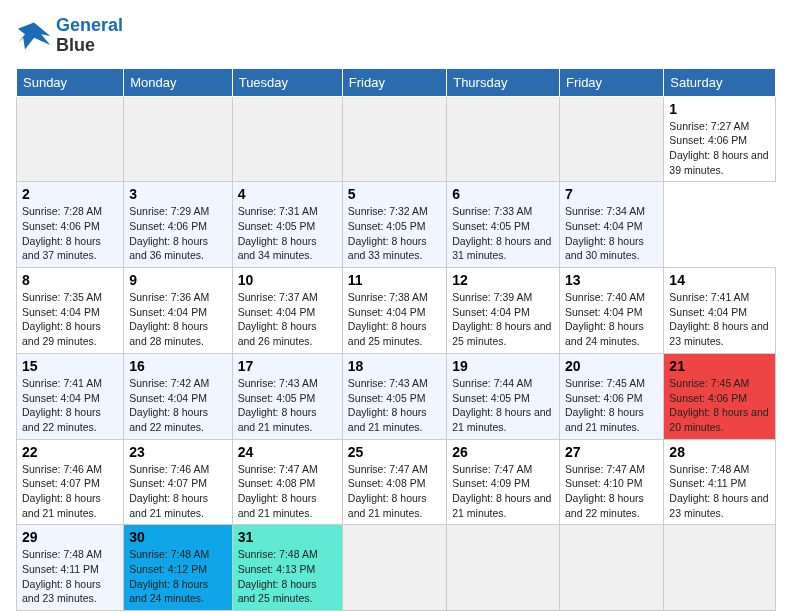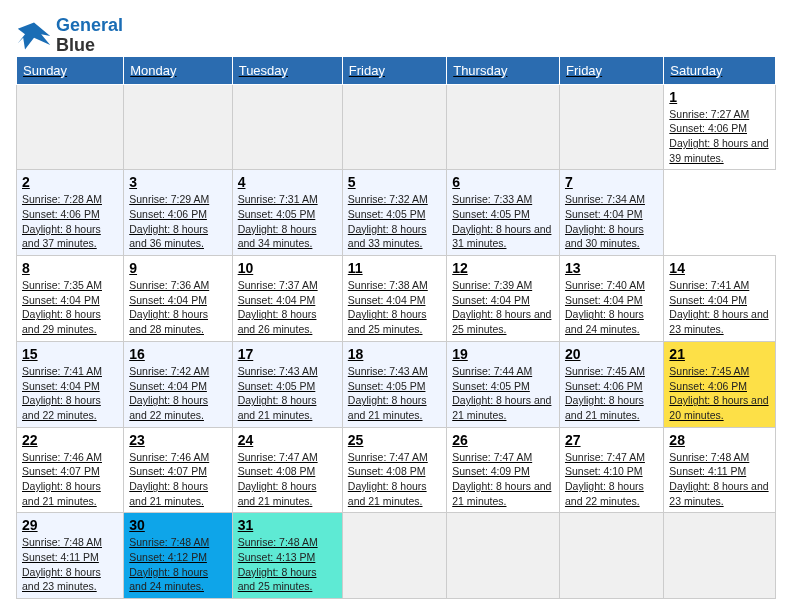--- a/index.html
+++ b/index.html
@@ -7,20 +7,21 @@
       font-family: Arial, sans-serif;
       background: #fff;
       width: 792px;
       min-height: 612px;
       padding: 16px;
     }
     .header-section {
       display: flex;
       justify-content: space-between;
       align-items: flex-start;
+      margin-bottom: 12px;
     }
     .logo {
       display: flex;
       align-items: center;
       gap: 4px;
     }
     .logo-text {
       font-size: 18px;
       font-weight: bold;
       color: #333;
@@ -42,21 +43,20 @@
       font-weight: normal;
     }
     .subtitle {
       font-size: 15px;
       color: #333;
     }
     .calendar-table {
       width: 100%;
       border-collapse: collapse;
       font-size: 11px;
-      text-decoration: underline;
     }
     .calendar-table th {
       background-color: #2b6cb0;
       color: #fff;
       text-align: left;
       padding: 6px 6px;
       font-size: 13px;
       font-weight: normal;
       border: 1px solid #fff;
     }
@@ -202,21 +202,21 @@
           <div class="day-info">Sunrise: 7:43 AM<br>Sunset: 4:05 PM<br>Daylight: 8 hours and 21 minutes.</div>
         </td>
         <td style="background: rgb(240, 245, 255); margin-left: 43px;">
           <span class="day-number">19</span>
           <div class="day-info">Sunrise: 7:44 AM<br>Sunset: 4:05 PM<br>Daylight: 8 hours and 21 minutes.</div>
         </td>
         <td style="background: rgb(240, 245, 255);">
           <span class="day-number">20</span>
           <div class="day-info">Sunrise: 7:45 AM<br>Sunset: 4:06 PM<br>Daylight: 8 hours and 21 minutes.</div>
         </td>
-        <td style="background: #fde047;">
+        <td style="background: #ef4444;">
           <span class="day-number">21</span>
           <div class="day-info">Sunrise: 7:45 AM<br>Sunset: 4:06 PM<br>Daylight: 8 hours and 20 minutes.</div>
         </td>
       </tr>
       <tr>
         <td>
           <span class="day-number">22</span>
           <div class="day-info">Sunrise: 7:46 AM<br>Sunset: 4:07 PM<br>Daylight: 8 hours and 21 minutes.</div>
         </td>
         <td>

